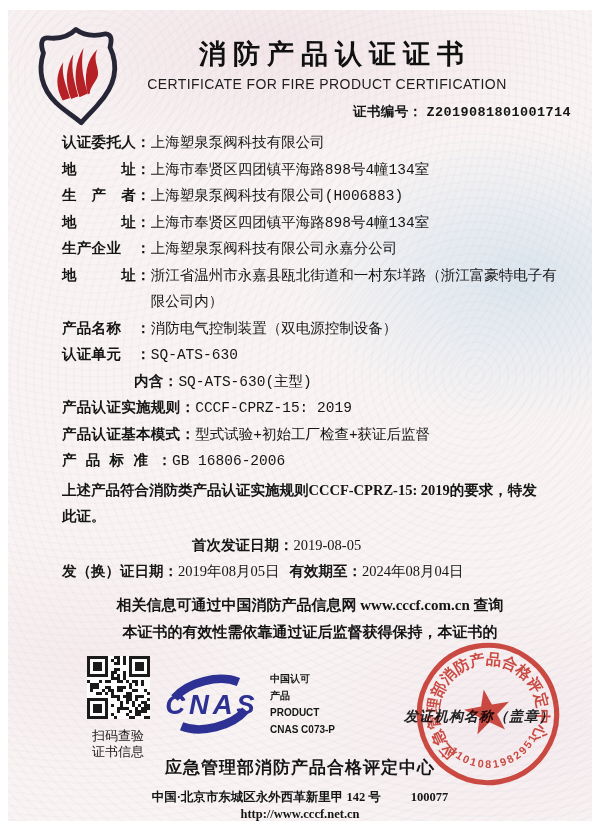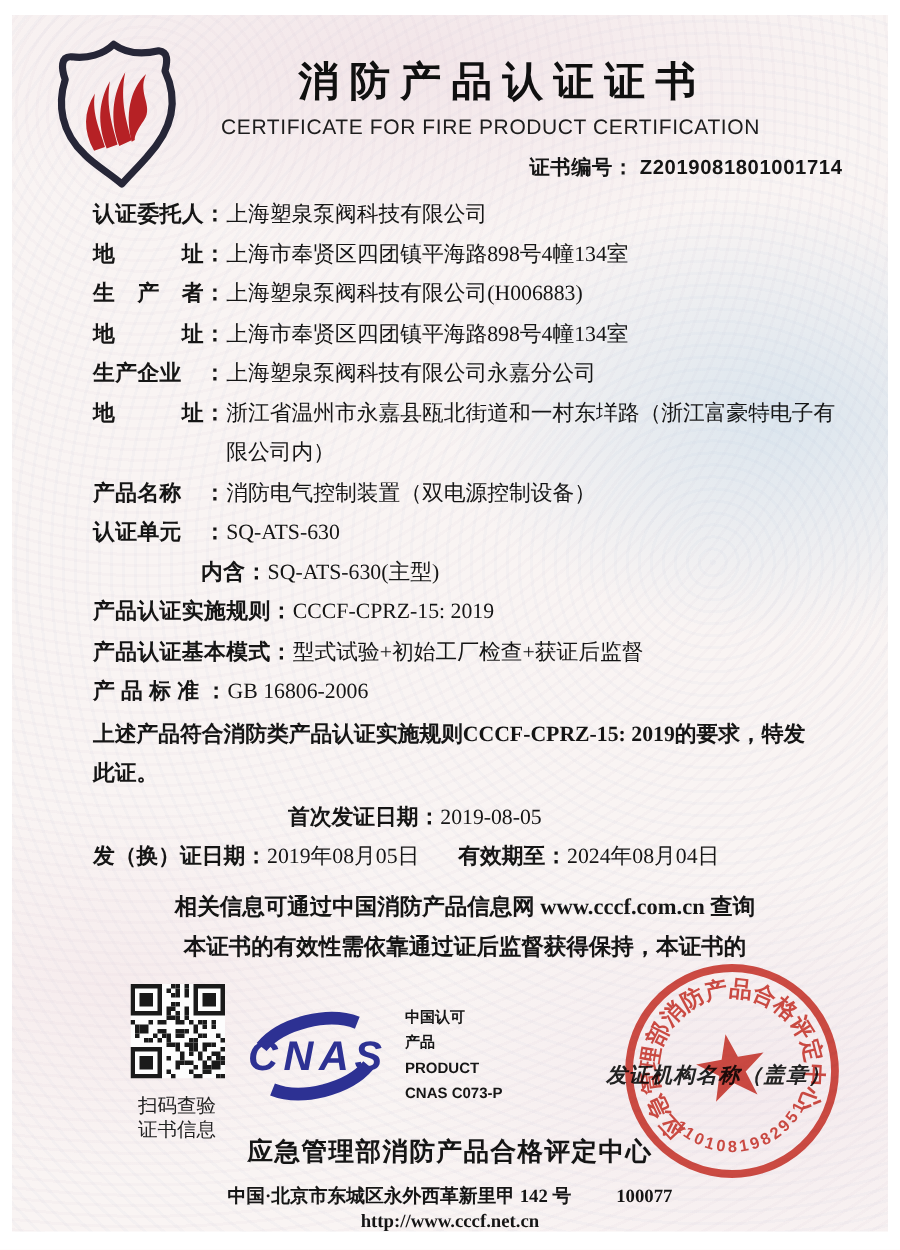--- a/index.html
+++ b/index.html
@@ -21,31 +21,31 @@
     overflow:hidden;
   }
   
   .header{position:relative;height:112px;}
   .logo-box{position:absolute;left:18px;top:12px;width:106px;height:106px;}
   .title{position:absolute;left:130px;right:60px;top:26px;text-align:center;
     font-size:27px;font-weight:bold;letter-spacing:7px;color:#101010;}
   .subtitle{position:absolute;left:130px;right:76px;top:66px;text-align:center;
     font-size:14px;font-family:"Liberation Sans","DejaVu Sans",sans-serif;color:#1d1d1d;letter-spacing:.4px;}
   .certno{position:absolute;left:345px;top:93px;font-size:13.5px;font-weight:600;letter-spacing:.4px;}
-  .certno .num{margin-left:4px;font-family:Liberation Sans, sans-serif;margin-top:40px;}
+  .certno .num{margin-left:4px;font-family:Liberation Mono, monospace;margin-top:40px;}
   
   .fields{padding:8px 20px 0 54px;font-size:14.5px;}
-  .frow{display:flex;line-height:26.5px;}
+  .frow{display:flex;line-height:26.5px;font-family:Liberation Mono, monospace;}
   .frow .label{white-space:pre;font-weight:bold;letter-spacing:.3px;}
   .frow .value{flex:0 1 auto;max-width:408px;}
   .frow.indent{margin-left:72px;}
   .statement{font-weight:bold;line-height:26.5px;margin-top:2px;padding-right:26px;}
   .first-issue{margin-left:130px;line-height:26.5px;margin-top:2px;}
   .first-issue .label,.issue-row .label{font-weight:bold;}
-  .issue-row{display:flex;gap:26px;line-height:26.5px;}
+  .issue-row{display:flex;gap:10px;line-height:26.5px;}
   .notice{margin-top:7px;text-align:center;font-weight:bold;font-size:15px;line-height:27px;padding-right:14px;}
   
   .qr-box{position:absolute;left:76px;top:646px;width:68px;text-align:center;}
   .qr-caption{font-size:13px;line-height:16px;margin-top:5px;color:#222;}
   .cnas-box{position:absolute;left:150px;top:658px;width:104px;height:76px;}
   .cnas-text{position:absolute;left:262px;top:660px;font-size:10px;line-height:17px;color:#161616;font-weight:bold;}
   .cnas-text .en{font-family:"Liberation Sans","DejaVu Sans",sans-serif;}
   .seal-placeholder{position:absolute;left:396px;top:698px;width:245px;font-size:14px;
     font-weight:600;font-style:italic;letter-spacing:1px;color:#222;z-index:1;}
   .seal-svg{position:absolute;left:402px;top:626px;width:156px;height:156px;z-index:2;

